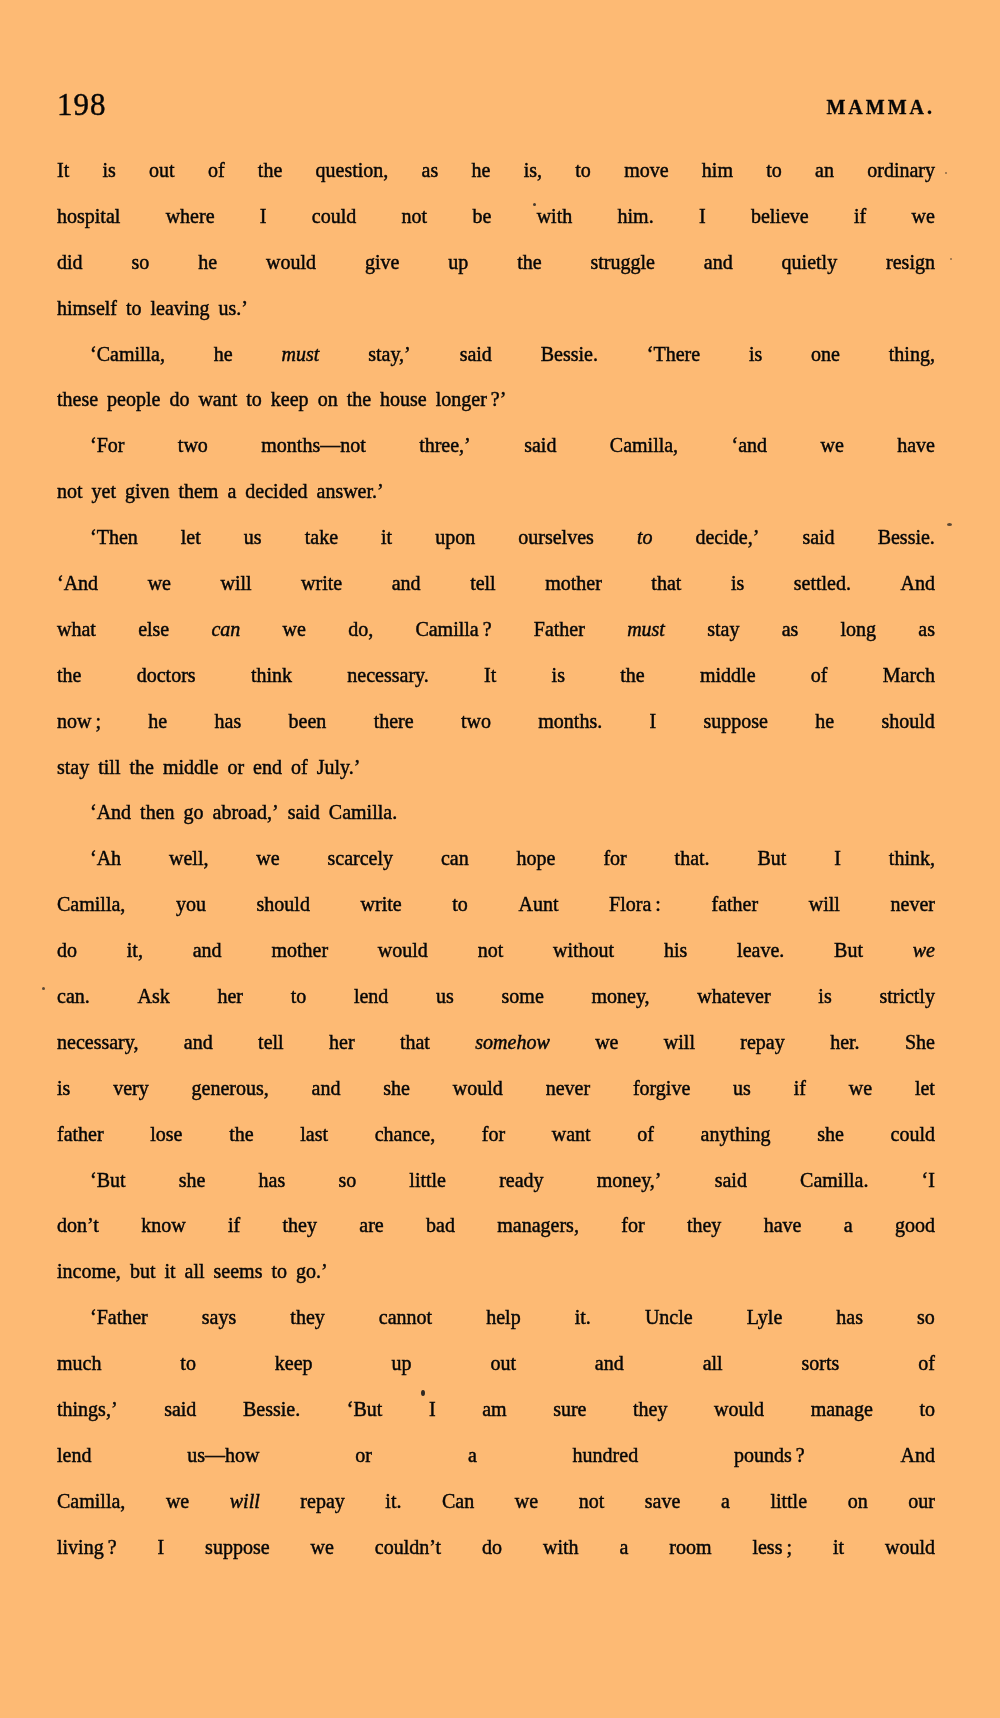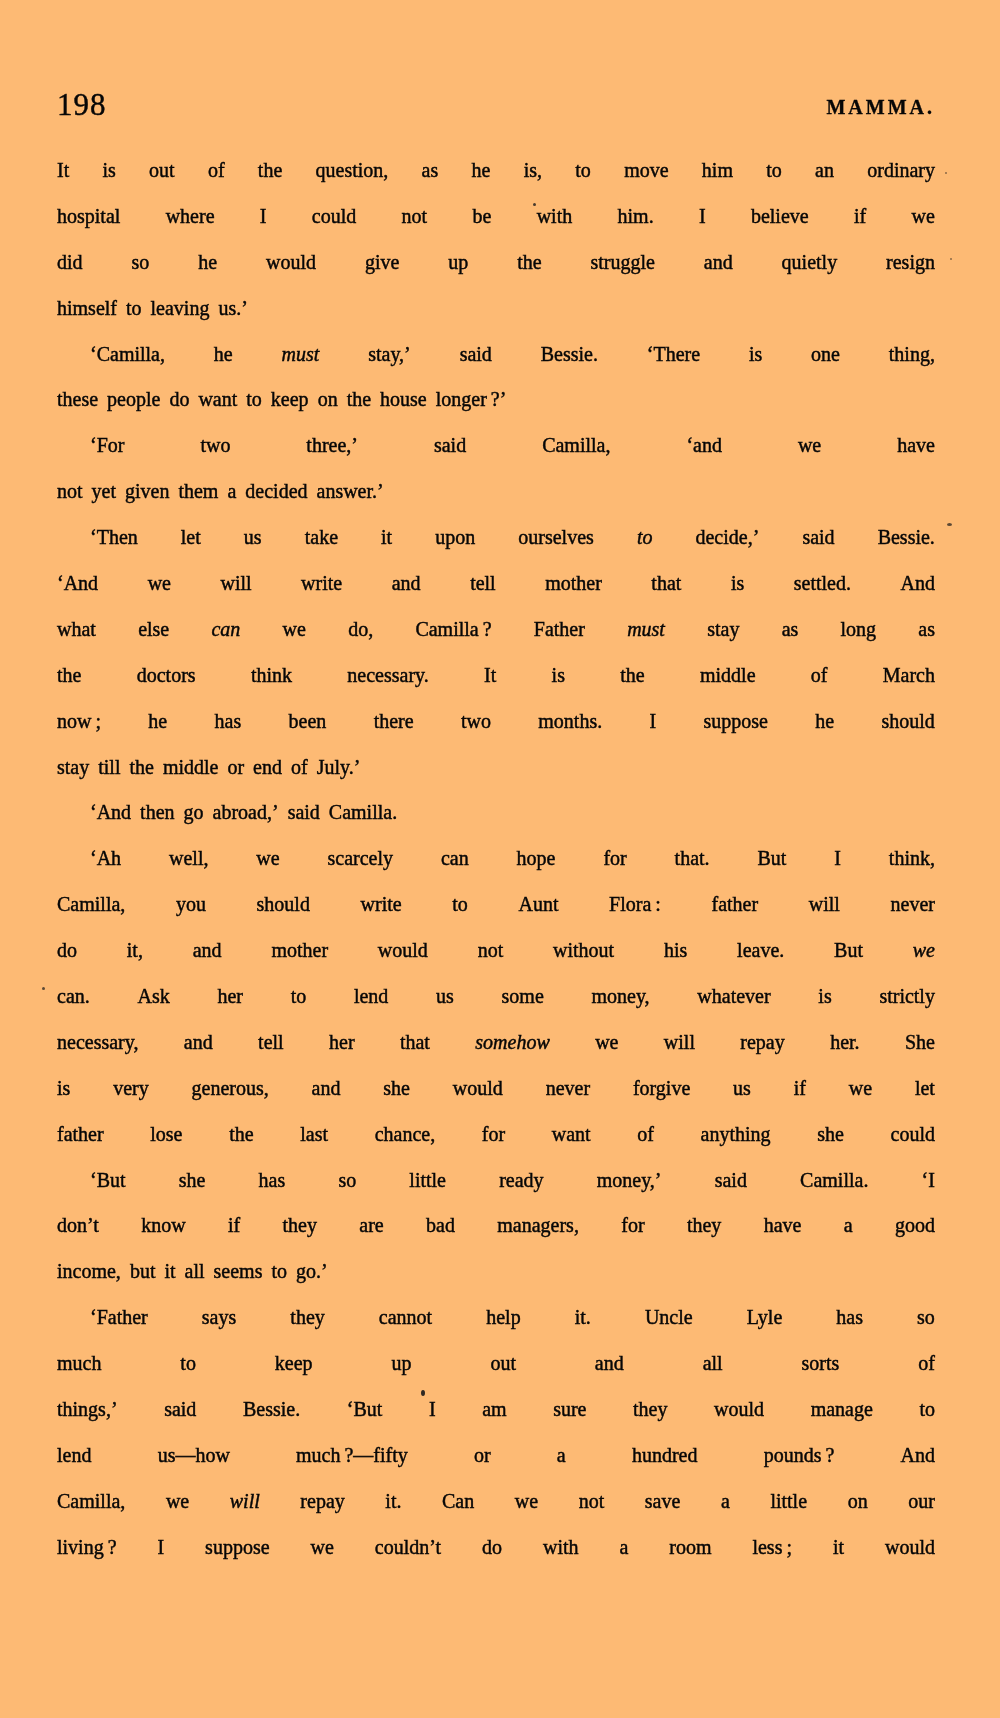--- a/index.html
+++ b/index.html
@@ -137,20 +137,21 @@
         <span class="w">to</span>
         <span class="w">keep</span>
         <span class="w">on</span>
         <span class="w">the</span>
         <span class="w">house</span>
         <span class="w">longer ?’</span>
       </div>
       <div class="line just ind">
         <span class="w">‘For</span>
         <span class="w">two</span>
+        <span class="w">months—not</span>
         <span class="w">three,’</span>
         <span class="w">said</span>
         <span class="w">Camilla,</span>
         <span class="w">‘and</span>
         <span class="w">we</span>
         <span class="w">have</span>
       </div>
       <div class="line last">
         <span class="w">not</span>
         <span class="w">yet</span>
@@ -401,21 +402,20 @@
         <span class="w">am</span>
         <span class="w">sure</span>
         <span class="w">they</span>
         <span class="w">would</span>
         <span class="w">manage</span>
         <span class="w">to</span>
       </div>
       <div class="line just">
         <span class="w">lend</span>
         <span class="w">us—how</span>
-        <span class="w">much ?—fifty</span>
         <span class="w">or</span>
         <span class="w">a</span>
         <span class="w">hundred</span>
         <span class="w">pounds ?</span>
         <span class="w">And</span>
       </div>
       <div class="line just">
         <span class="w">Camilla,</span>
         <span class="w">we</span>
         <span class="w it">will</span>

